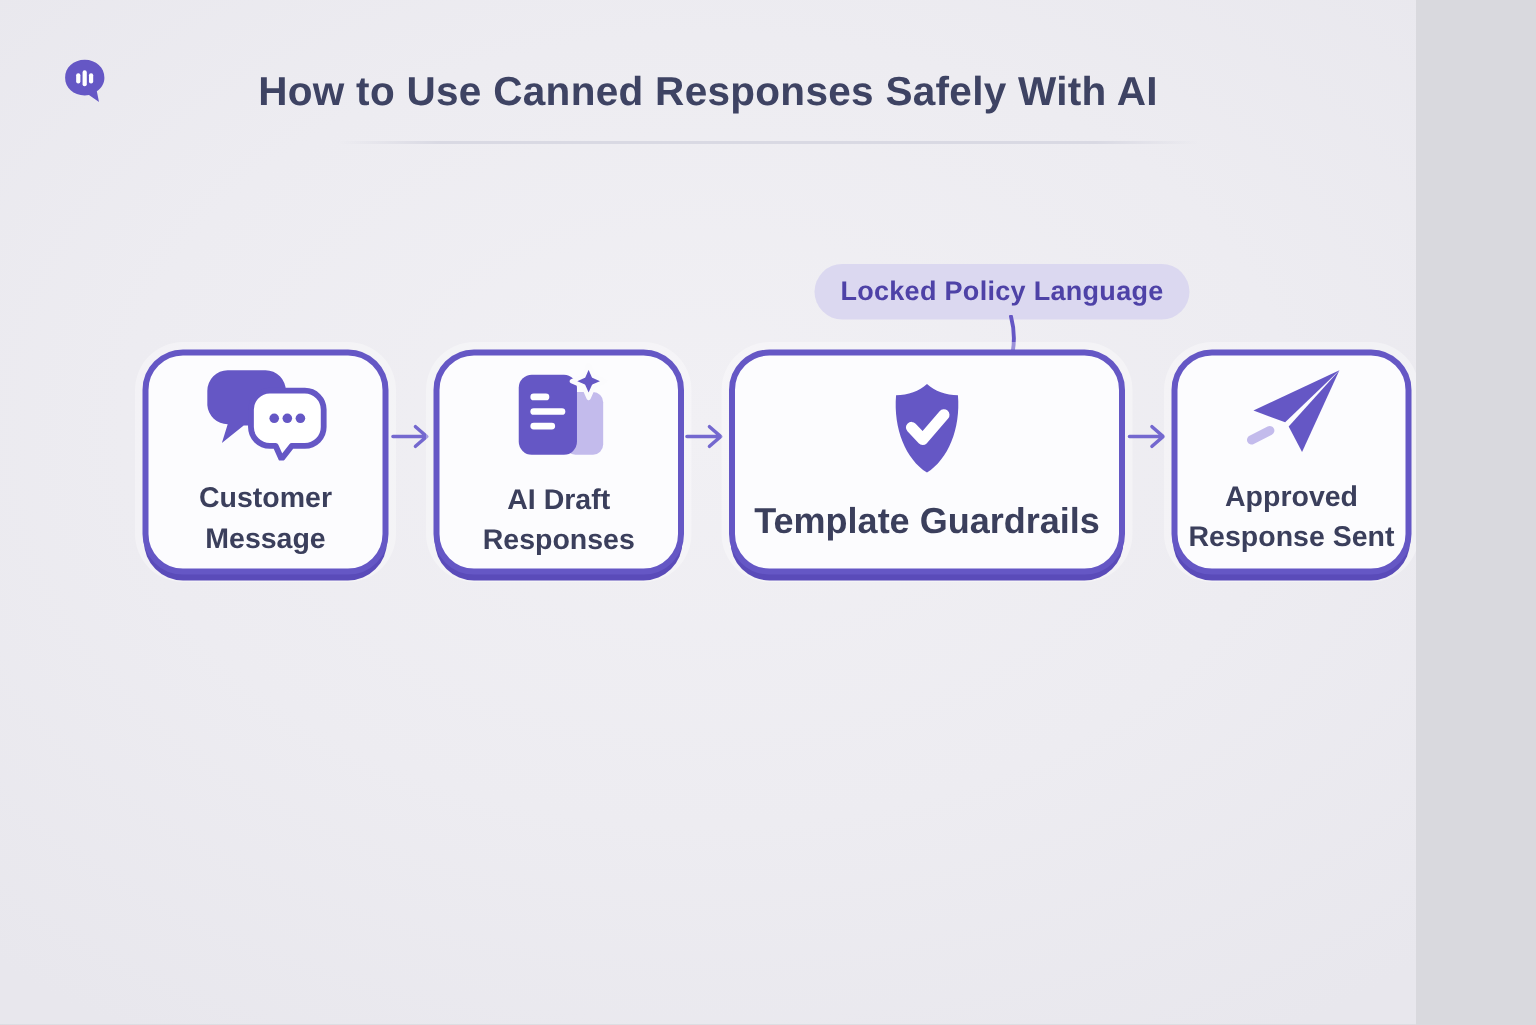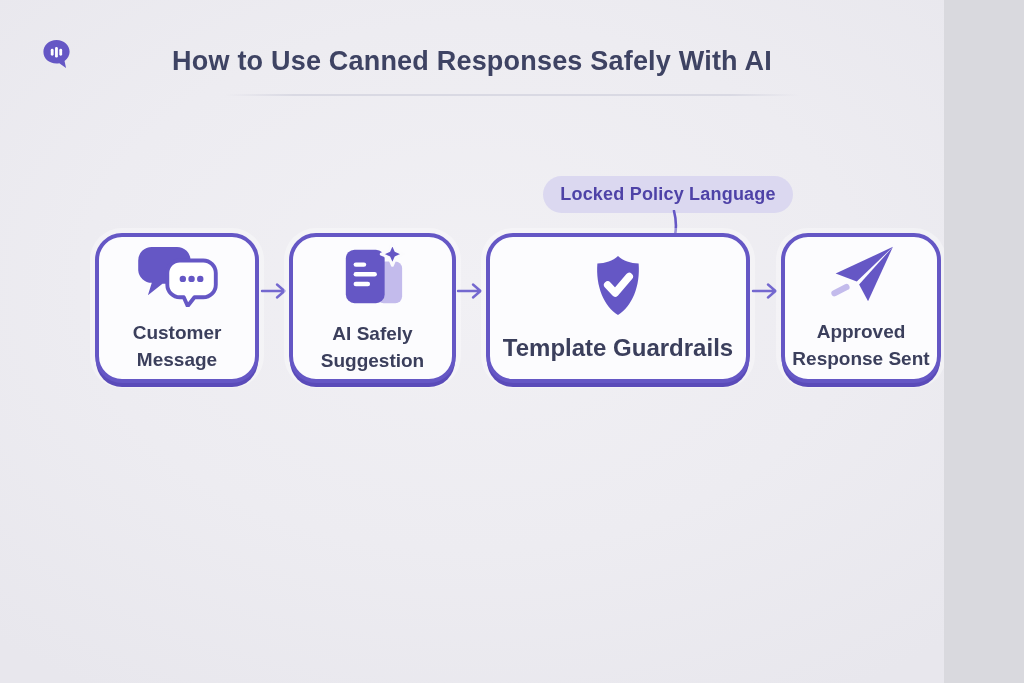--- a/index.html
+++ b/index.html
@@ -92,21 +92,21 @@
 
   <div class="card card-2">
     <svg class="step-icon" width="72" height="66" viewBox="0 0 72 68" aria-hidden="true">
       <rect x="40" y="20" width="26" height="43" rx="7" fill="var(--accent-light,#c3bbec)"></rect>
       <rect x="8" y="8" width="40" height="55" rx="9" fill="var(--accent,#6557c5)"></rect>
       <rect x="16" y="21" width="13" height="4.6" rx="2.3" fill="#ffffff"></rect>
       <rect x="16" y="31" width="24" height="4.6" rx="2.3" fill="#ffffff"></rect>
       <rect x="16" y="41" width="17" height="4.6" rx="2.3" fill="#ffffff"></rect>
       <path d="M56 1 L59.5 9 L67.5 12.5 L59.5 16 L56 24 L52.5 16 L44.5 12.5 L52.5 9 Z" fill="var(--accent,#6557c5)" stroke="#fbfbfd" stroke-width="3" stroke-linejoin="round"></path>
     </svg>
-    <div class="card-label">AI Safely Suggestion</div>
+    <div class="card-label">AI Draft Responses</div>
   </div>
 
   <svg class="arrow arrow-2" viewBox="0 0 28 18" aria-hidden="true">
     <path d="M2 9 H24 M17 2.5 L24.5 9 L17 15.5" fill="none" stroke="#7468cf" stroke-width="2.4" stroke-linecap="round" stroke-linejoin="round"></path>
   </svg>
 
   <div class="card card-3">
     <svg class="step-icon" width="60" height="66" viewBox="0 0 64 70" aria-hidden="true">
       <path d="M10 12 C18.5 12 26.5 9 32 4 C37.5 9 45.5 12 54 12 C56 36 47 57.5 32 67 C17 57.5 8 36 10 12 Z" fill="var(--accent,#6557c5)"></path>
       <path d="M21 35 L29 43.5 L44 26" fill="none" stroke="#ffffff" stroke-width="8" stroke-linecap="round" stroke-linejoin="round"></path>

